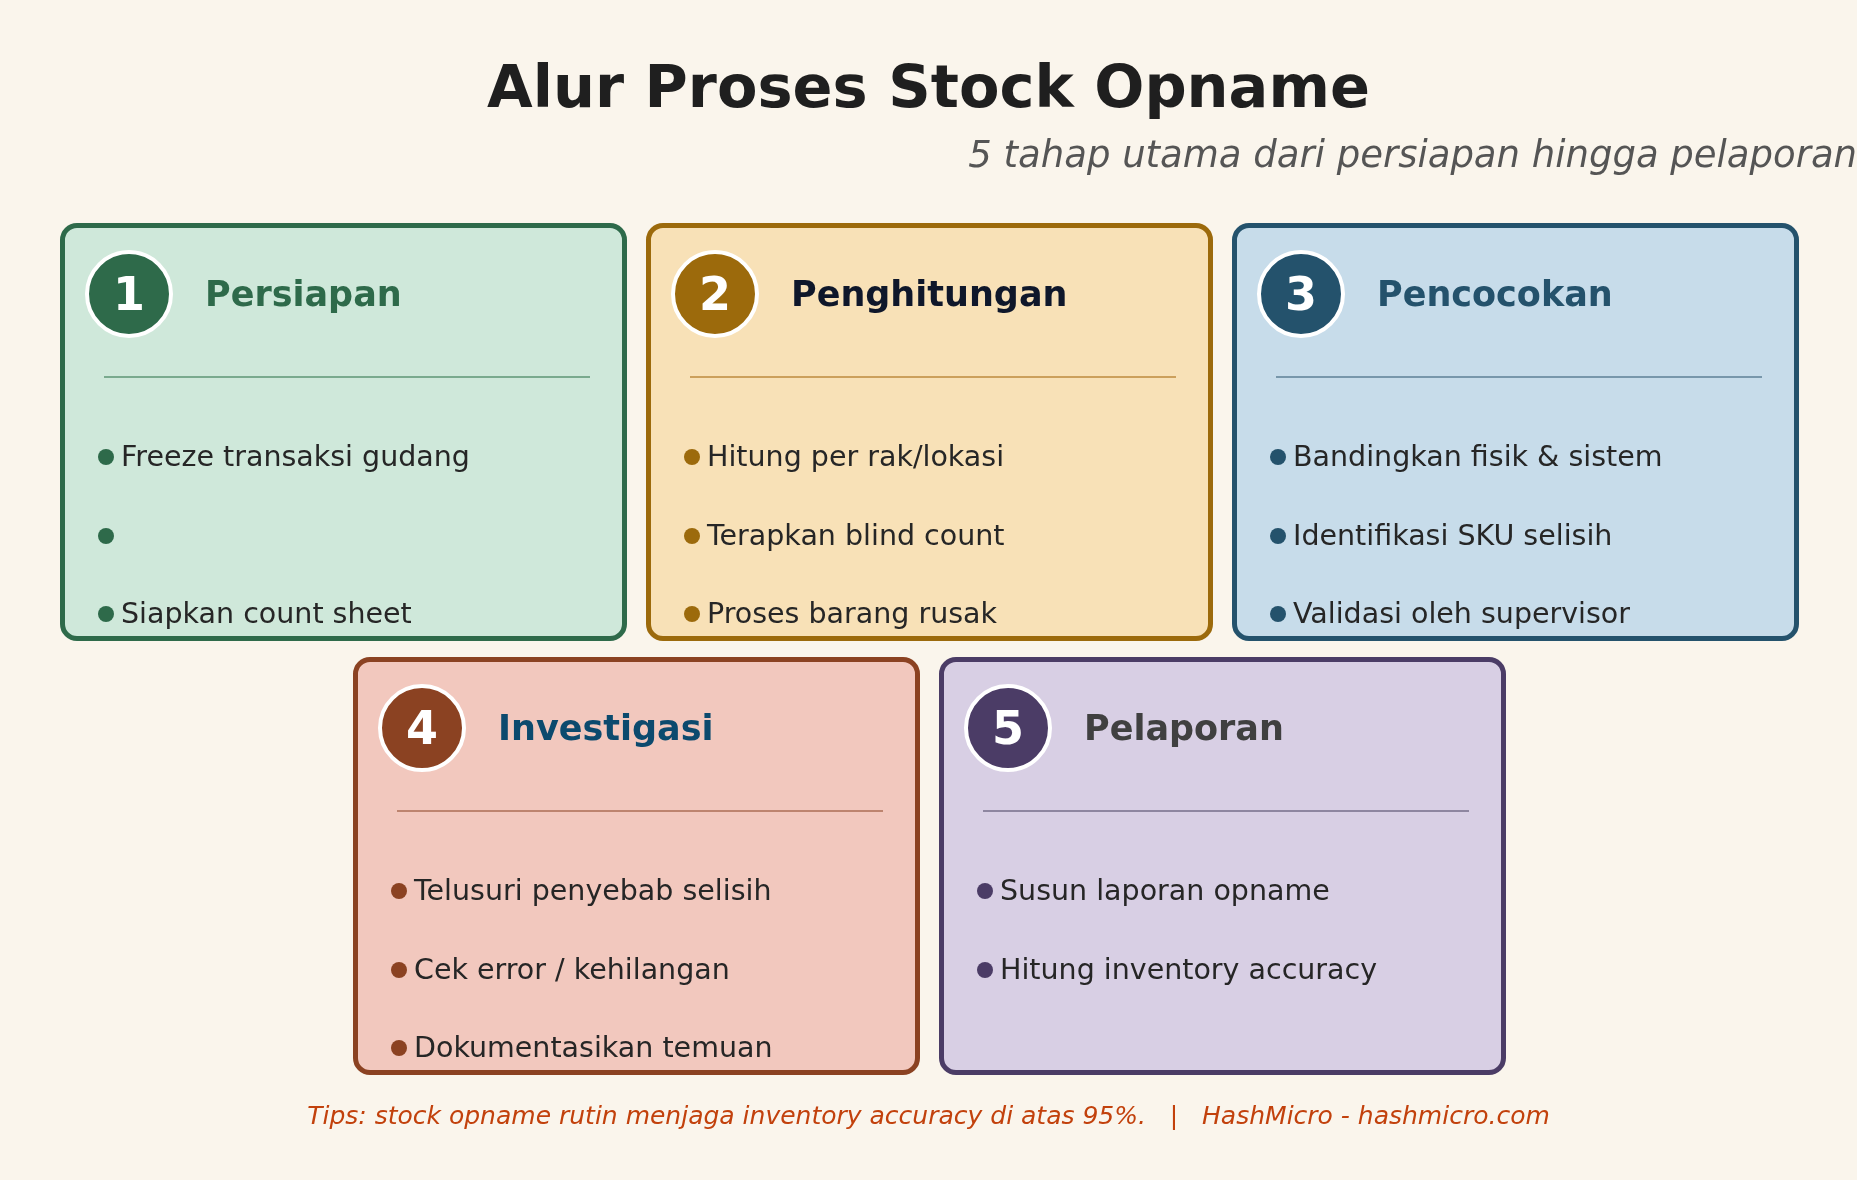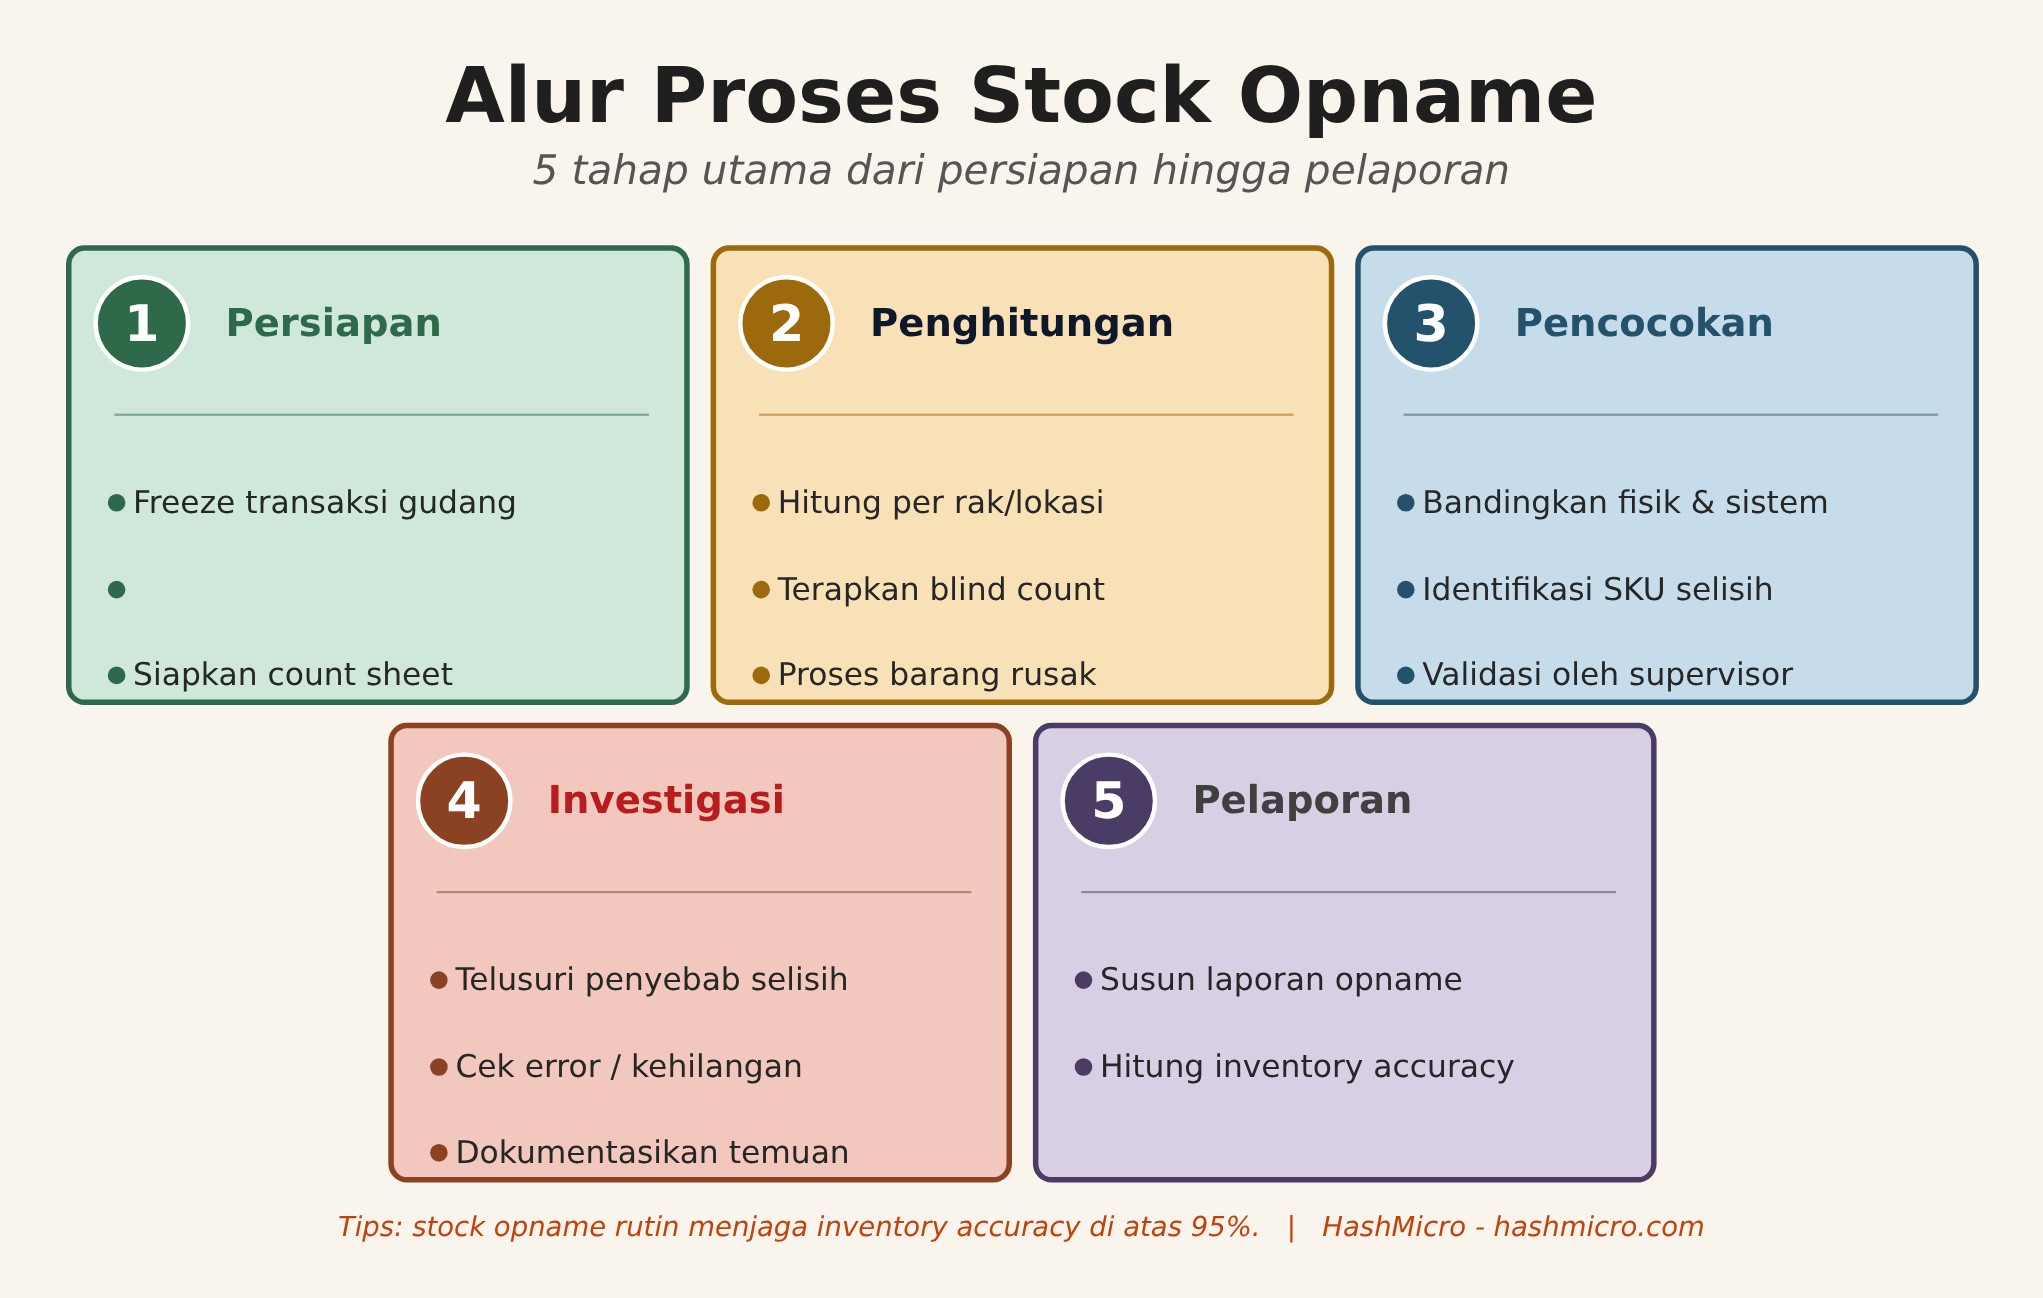--- a/index.html
+++ b/index.html
@@ -15,31 +15,31 @@
       font-family: "DejaVu Sans", sans-serif;
     }
     .title {
       position: absolute;
       left: 0;
       width: 1857px;
       top: 32px;
       text-align: center;
       font-family: "DejaVu Sans", sans-serif;
       font-weight: bold;
-      font-size: 70px;
+      font-size: 59px;
       line-height: 110px;
       color: #1f1f1f;
       letter-spacing: 0px;
     }
     .subtitle {
       position: absolute;
       left: 0;
       width: 1857px;
       top: 130px;
-      text-align: center;
+      text-align: right;
       font-family: "DejaVu Sans", sans-serif;
       font-style: italic;
       font-size: 37px;
       line-height: 50px;
       color: #555555;
     }
     .card {
       position: absolute;
       width: 557px;
       height: 408px;
@@ -183,21 +183,21 @@
       </li>
     <li class="item">
         <span class="bullet" style="background: rgb(36, 82, 108);"></span>
         <span class="item-text">Validasi oleh supervisor</span>
       </li>
   </ul>
 </div>
 
 <div class="card" style="left: 353px; top: 657px; border-color: rgb(139, 66, 34); background: rgb(242, 200, 190);">
   <div class="badge" style="background: rgb(139, 66, 34);">4</div>
-  <div class="card-title" style="color: #b91c1c;">Investigasi</div>
+  <div class="card-title" style="color: #0c4a6e;">Investigasi</div>
   <div class="divider" style="background: rgb(189, 132, 111);"></div>
   <ul class="items">
     <li class="item">
         <span class="bullet" style="background: rgb(139, 66, 34);"></span>
         <span class="item-text">Telusuri penyebab selisih</span>
       </li>
     <li class="item">
         <span class="bullet" style="background: rgb(139, 66, 34);"></span>
         <span class="item-text">Cek error / kehilangan</span>
       </li>

